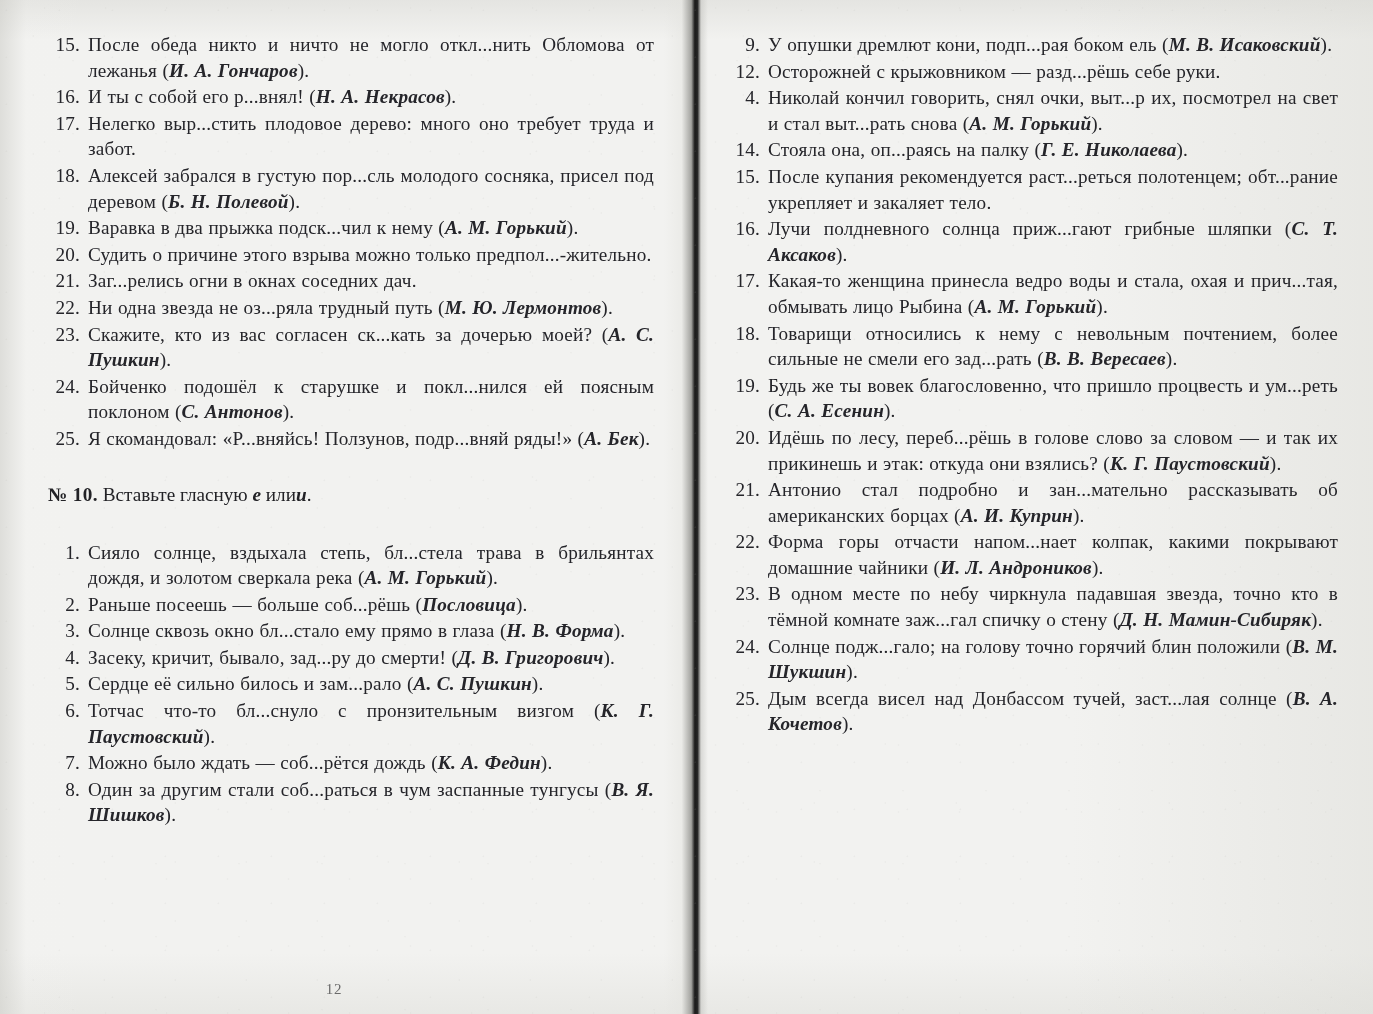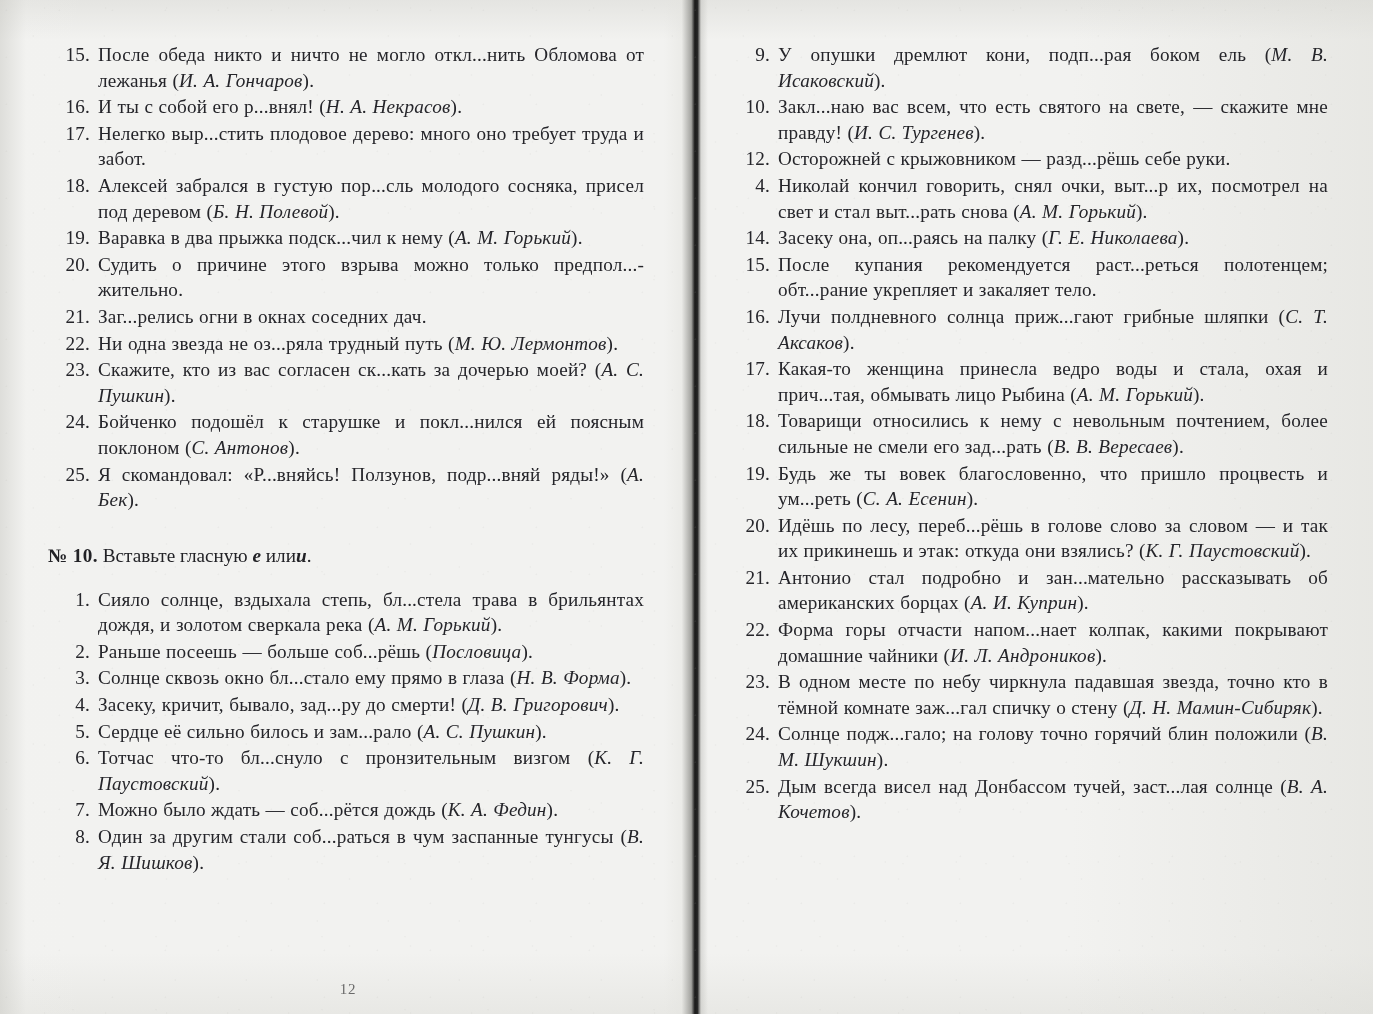--- a/index.html
+++ b/index.html
@@ -59,21 +59,21 @@
   .page-body {
     position: absolute;
     top: 30px;
   }
   #page-left .page-body  { left: 48px; width: 608px; }
   #page-right .page-body { left: 728px; width: 610px; }
   #page-right .page-body { left: 28px; width: 612px; }
 
   ol.exercise-list {
     list-style: none;
-    margin: 12px; padding: 0;
+    margin: 2px; padding: 0;
   }
 
   li.task-item {
     position: relative;
     padding-left: 38px;
     margin: 0 0 1px 0;
     font-size: 19.2px;
     line-height: 25.6px;
     text-align: justify;
     color: #25252a;
@@ -87,49 +87,48 @@
     text-align: right;
     font-size: 19.2px;
     color: #25252a;
   }
   li.task-item .body {
     display: block;
   }
 
   em.author {
     font-style: italic;
-    font-weight: 400;
+    font-weight: 700;
   }
 
   .exercise-heading {
     font-size: 19.2px;
     line-height: 26px;
     color: #222226;
-    margin: 30px 0 18px 0;
+    margin: 30px 0 32px 0;
     padding-left: 0px;
   }
   .exercise-heading .ex-no {
     font-weight: bold;
     letter-spacing: 0.02em;
   }
   .exercise-heading .ex-text {
     font-variant: normal;
   }
   .exercise-heading .ex-vowel {
     font-style: italic;
     font-weight: 600;
   }
 
   .folio {
     position: absolute;
     bottom: 16px;
     font-size: 15px;
     color: #6a6a6a;
     letter-spacing: 0.05em;
-    margin-left: 14px;
   }
   #folio-left  { left: 0; width: 678px; text-align: center; text-indent: -10px; }
 
   
   #grain {
     position: absolute; inset: 0;
     pointer-events: none;
     opacity: 0.30;
     background-image:
       radial-gradient(circle at 12% 22%, rgba(170,170,165,0.35) 0.6px, transparent 1.2px),
@@ -243,34 +242,30 @@
   </div>
 
   <div class="page" id="page-right">
     <div class="page-body">
       <ol class="exercise-list" id="right-items">
           <li class="task-item">
             <span class="num">9.</span>
             <span class="body"><span>У опушки дремлют кони, подп...рая боком ель (</span><em class="author">М. В. Исаковский</em><span>).</span></span>
           </li>
           <li class="task-item">
-            <span class="num">10.</span>
-            <span class="body"><span>Закл...наю вас всем, что есть святого на свете, — скажите мне правду! (</span><em class="author">И. С. Тургенев</em><span>).</span></span>
-          </li>
-          <li class="task-item">
             <span class="num">12.</span>
             <span class="body"><span>Осторожней с крыжовником — разд...рёшь себе руки.</span></span>
           </li>
           <li class="task-item">
             <span class="num">4.</span>
             <span class="body"><span>Николай кончил говорить, снял очки, выт...р их, посмотрел на свет и стал выт...рать снова (</span><em class="author">А. М. Горький</em><span>).</span></span>
           </li>
           <li class="task-item">
             <span class="num">14.</span>
-            <span class="body"><span>Засеку она, оп...раясь на палку (</span><em class="author">Г. Е. Николаева</em><span>).</span></span>
+            <span class="body"><span>Стояла она, оп...раясь на палку (</span><em class="author">Г. Е. Николаева</em><span>).</span></span>
           </li>
           <li class="task-item">
             <span class="num">15.</span>
             <span class="body"><span>После купания рекомендуется раст...реться полотенцем; обт...рание укрепляет и закаляет тело.</span></span>
           </li>
           <li class="task-item">
             <span class="num">16.</span>
             <span class="body"><span>Лучи полдневного солнца приж...гают грибные шляпки (</span><em class="author">С. Т. Аксаков</em><span>).</span></span>
           </li>
           <li class="task-item">

